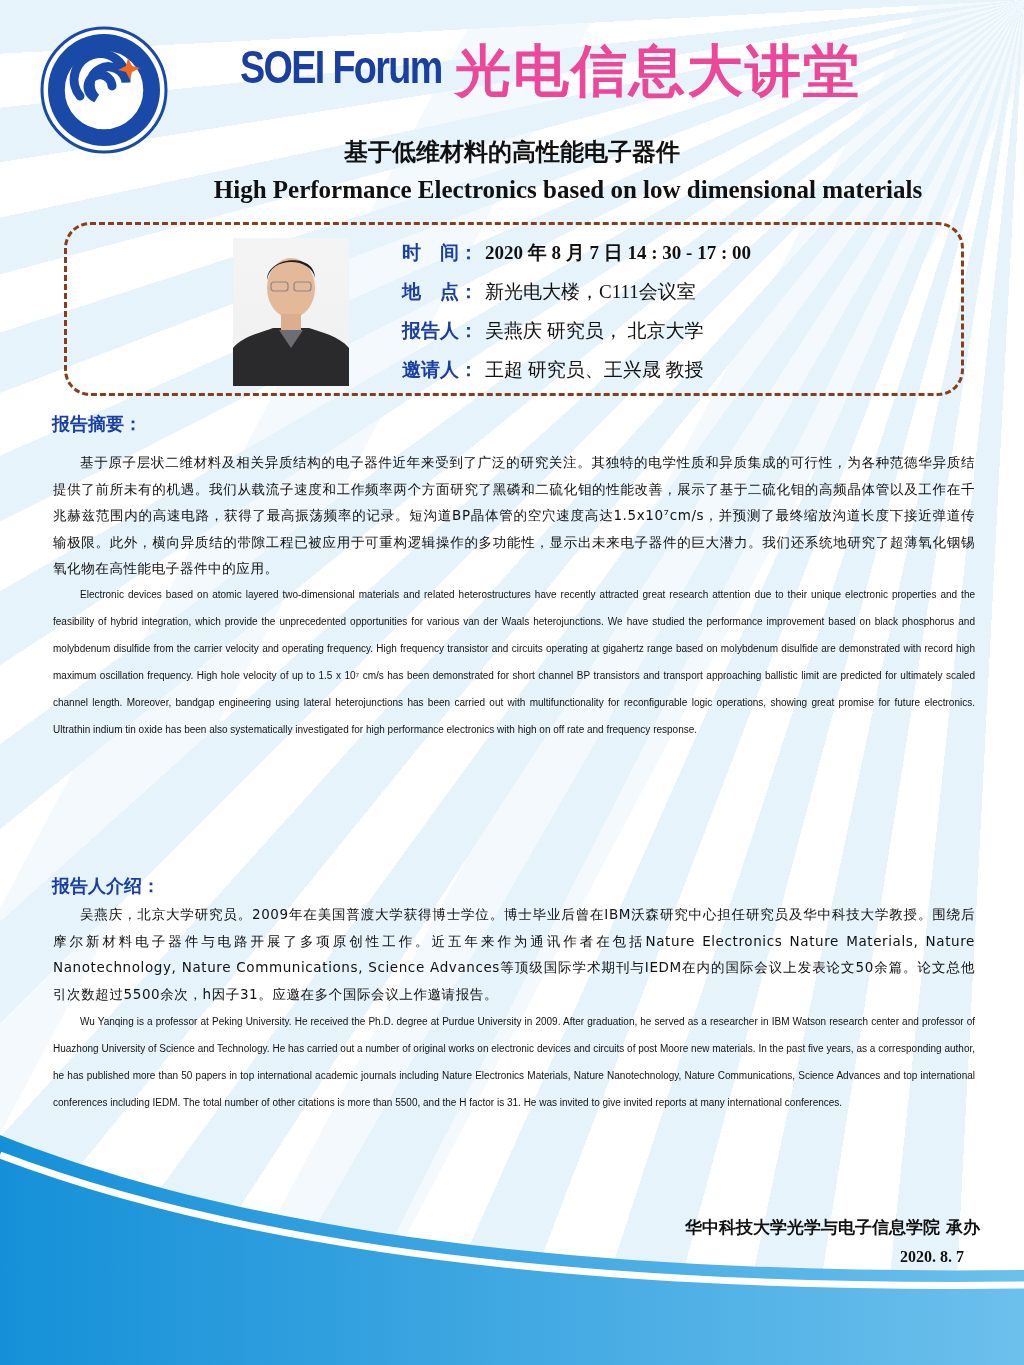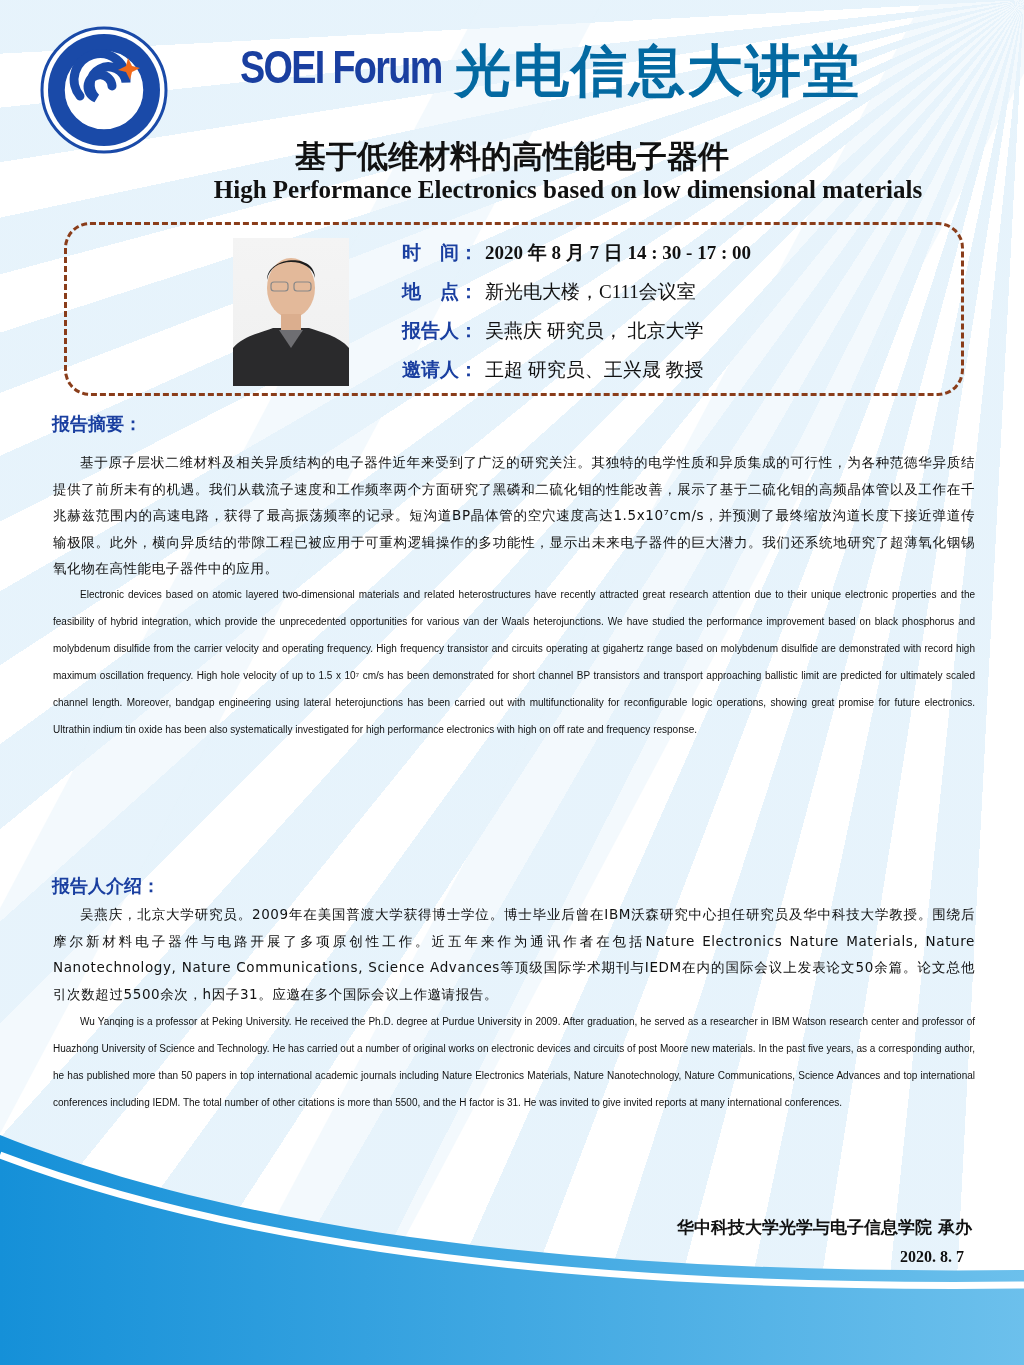--- a/index.html
+++ b/index.html
@@ -29,33 +29,33 @@
   .forum-title {
     position:absolute; left:240px; top:40px;
     font-family:"Liberation Sans", sans-serif; font-weight:bold;
     color:#1a3fa0; font-size:46px; letter-spacing:-2px;
     transform:scaleX(0.82); transform-origin:left center;
     white-space:nowrap;
   }
   .forum-cn {
     position:absolute; left:455px; top:34px;
     font-family:"DejaVu Sans", sans-serif; font-weight:bold;
-    color:#0369a1; font-size:56px; letter-spacing:2px; white-space:nowrap;
+    color:#ec4899; font-size:56px; letter-spacing:2px; white-space:nowrap;
   }
   .issue {
     position:absolute; left:888px; top:44px; color:#a8461a;
     font-family:"Liberation Sans", sans-serif; font-weight:bold; text-align:left;
     line-height:30px;
   }
   .issue .cn { font-size:26px; }
   .issue .en { font-size:28px; }
 
   .title-cn {
     position:absolute; left:0; width:1024px; top:136px; text-align:center;
-    font-weight:bold; font-size:31px; color:#111;
+    font-weight:bold; font-size:24px; color:#111;
   }
   .title-en {
     position:absolute; left:0; width:1136px; top:176px; text-align:center;
     font-family:"Liberation Serif", serif; font-weight:bold; font-size:25px; color:#111;
   }
 
   .info-box {
     position:absolute; left:64px; top:222px; width:900px; height:174px;
     border:3px dashed #8a3d1a; border-radius:26px; box-sizing:border-box;
   }
@@ -75,21 +75,21 @@
   .para {
     position:absolute; left:53px; width:922px; text-align:justify;
     font-size:13.5px; color:#111;
   }
   .para.cn { line-height:26.6px; letter-spacing:0.6px; }
   .para.en { font-family:Liberation Sans, sans-serif; font-size:10px; line-height:27px; }
   .indent { text-indent:2em; }
   .para.en.indent { text-indent:27px; }
 
   .footer-org {
-    position:absolute; right:52px; top:1216px; font-weight:bold; font-size:17px; color:#111;
+    position:absolute; right:44px; top:1216px; font-weight:bold; font-size:17px; color:#111;
   }
   .footer-date {
     position:absolute; right:60px; top:1248px; font-family:"Liberation Serif", serif;
     font-weight:bold; font-size:16px; color:#111;
   }
 </style>
 </head>
 <body>
 
 <div class="bg-rays"></div>

